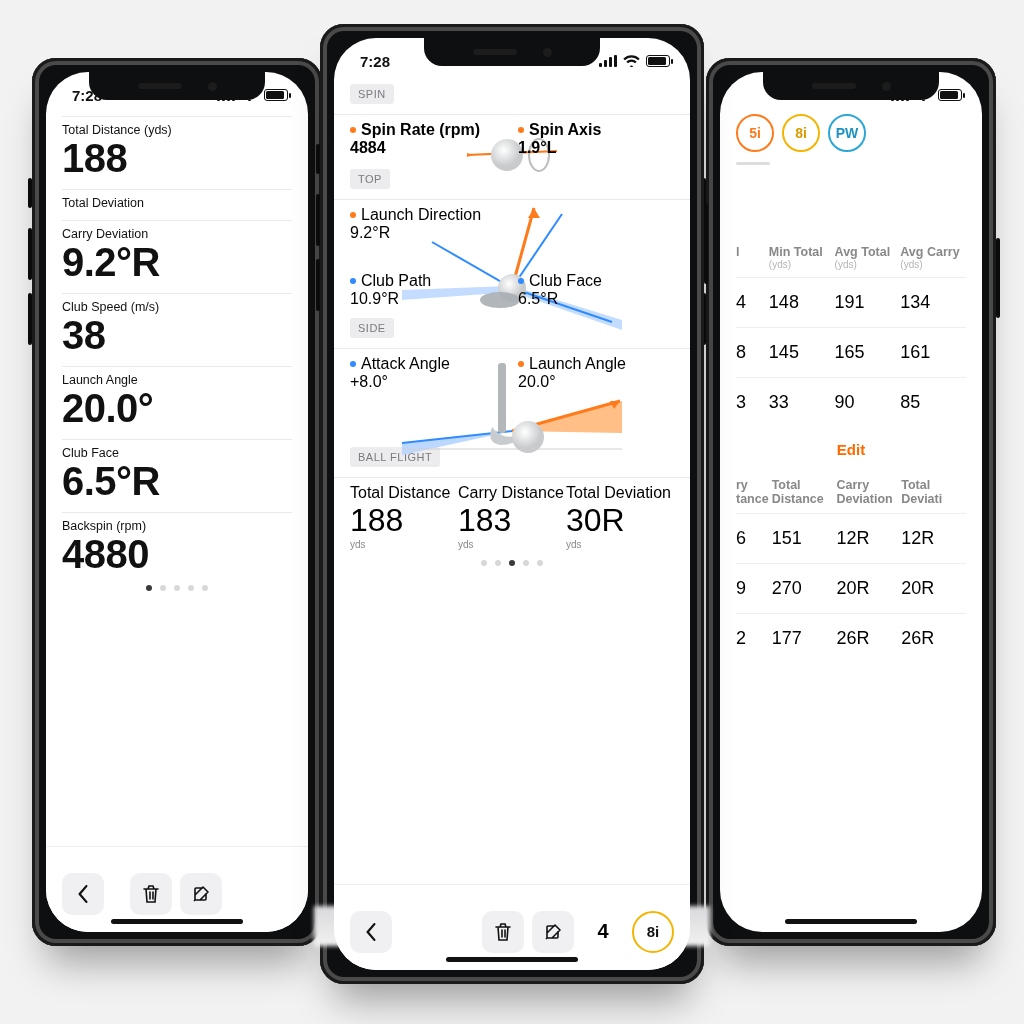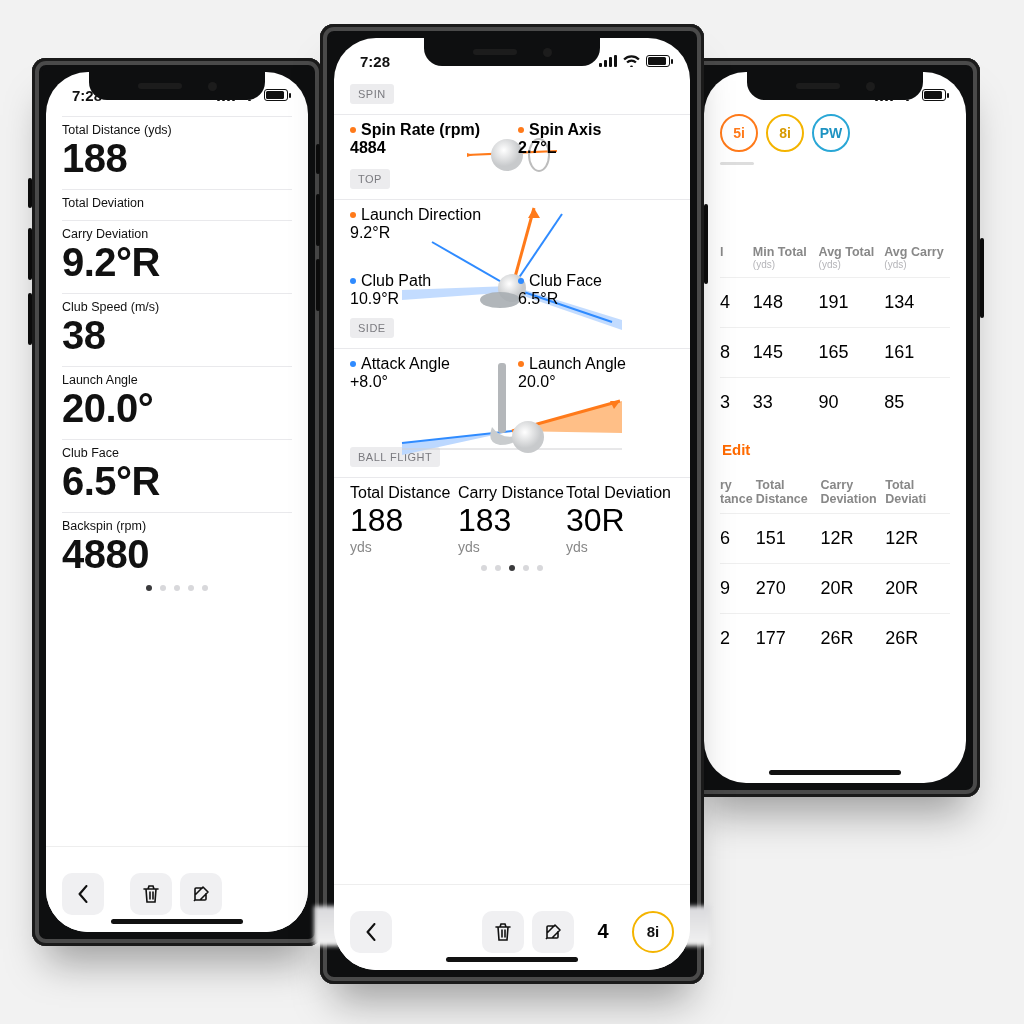--- a/index.html
+++ b/index.html
@@ -9,21 +9,21 @@
     font-family: -apple-system, "Helvetica Neue", Arial, sans-serif;
     position: relative;
     overflow: hidden;
   }
   .stage { position: relative; width: 1024px; height: 1024px; }
 
   
   .phone {
     position: absolute;
     background: #0e0f10;
-    border-radius: 14px;
+    border-radius: 24px;
     box-shadow:
       0 30px 38px -14px rgba(0,0,0,.35),
       inset 0 0 0 3px #1a1a1a,
       inset 0 0 0 7px #4a4a4a,
       inset 0 0 0 10px #0e0f10;
   }
   .phone.back { filter: none; }
   .screen {
     position: absolute;
     left: 14px; right: 14px; top: 14px; bottom: 14px;
@@ -81,21 +81,21 @@
   .lbl .dot{display:inline-block;width:6px;height:6px;border-radius:50%;margin-right:5px;vertical-align:middle;margin-top:-2px;}
   .dot.orange{background:#ff7a1a;}
   .dot.blue{background:#2f8bff;}
 
   .two-col { display:flex; gap:12px; }
   .two-col > div { flex:1; position:relative;}
   .mid-gfx{ position:absolute; left:50%; transform:translateX(-50%); pointer-events:none;}
   .ballflight-row{display:flex; gap:0;}
   .ballflight-row > div{flex:1;}
   .ballflight-row .big{font-size:32px;}
-  .unit{font-size:14px;color:#888;}
+  .unit{font-size:10px;color:#888;}
 
   
   .toolbar {
     position:absolute; left:0; right:0; bottom:0;
     height:86px; padding:8px 16px 0 16px;
     background:#fff;
     border-top:1px solid #eee;
     display:flex; align-items:center; gap:8px;
   }
   .tbtn{
@@ -119,21 +119,21 @@
   .club-row{display:flex;gap:8px;padding:2px 0 6px;}
   .club-chip{width:38px;height:38px;border-radius:50%;display:flex;align-items:center;justify-content:center;font-weight:700;font-size:14px;background:#fff;}
   .chip-5i{border:2.4px solid #ff7a1a;color:#ff7a1a;}
   .chip-8i{border:2.4px solid #f4b400;color:#d89a00;}
   .chip-pw{border:2.4px solid #2aa7d6;color:#1e93c2;}
   .rt-table{font-size:14px;}
   .rt-head{display:flex;color:#888;font-size:12.5px;font-weight:600;line-height:1.15;padding:6px 0;}
   .rt-head .u{display:block;font-size:10px;font-weight:500;color:#b4b4b8;}
   .rt-row{display:flex;padding:14px 0;border-top:1px solid #efefef;font-size:18px;font-weight:500;}
   .rt-cell{flex:1;min-width:0;}
-  .edit-link{color:#ff6a00;font-weight:600;font-size:15px;text-align:left;padding:14px 2px;}
+  .edit-link{color:#ff6a00;font-weight:600;font-size:15px;text-align:center;padding:14px 2px;}
 
   
   svg{display:block}
 
   
   .ground{
     position:absolute;left:10px;right:10px;bottom:38px;height:40px;
     background:linear-gradient(#d9d9dc,#f2f2f2);
     filter:blur(2px); z-index:-1;
   }
@@ -228,21 +228,21 @@
           <svg width="20" height="20" viewBox="0 0 20 20">
               <path d="M4 16V5a1 1 0 011-1h7M4 16h10a1 1 0 001-1V9M4 16l-1 1M12 3l5 5-8 8H4v-5z" stroke="#111" stroke-width="1.6" fill="none" stroke-linejoin="round"></path>
             </svg>
         </div>
         <div class="home-ind"></div>
       </div>
     </div>
     <div class="ground"></div>
   </div>
 
-  <div class="phone back" style="right:44px; top:58px; width:290px; height:739px;">
+  <div class="phone back" style="right:28px; top:58px; width:290px; height:888px;">
     <span class="sidebtn sb-l1"></span>
       <span class="sidebtn sb-l2"></span>
       <span class="sidebtn sb-l3"></span>
       <span class="sidebtn sb-r1"></span>
     <div class="screen">
       <div class="notch"></div>
 
       <div class="status">
         <span style="visibility:hidden">7:28</span>
         <div class="right">
@@ -370,21 +370,21 @@
                   <stop offset="1" stop-color="#c8cacc"></stop>
                 </radialGradient>
               </defs>
             <line x1="0" y1="24" x2="90" y2="20" stroke="#ff7a1a" stroke-width="2.2"></line>
             <polygon points="6,24 0,22 0,26" fill="#ff7a1a"></polygon>
             <circle cx="40" cy="24" r="16" fill="url(#gb)"></circle>
             <ellipse cx="72" cy="24" rx="10" ry="16" fill="none" stroke="#bdbdbd" stroke-width="2"></ellipse>
           </svg>
           <div>
             <div class="lbl"><span class="dot orange"></span><span>Spin Axis</span></div>
-            <div class="big">2.7°L</div>
+            <div class="big">1.9°L</div>
           </div>
         </div>
 
         
         <div style="height:6px"></div>
         <span class="section-tag">TOP</span>
         <div class="divider"></div>
         <div style="position:relative;">
           <div class="two-col">
             <div>

